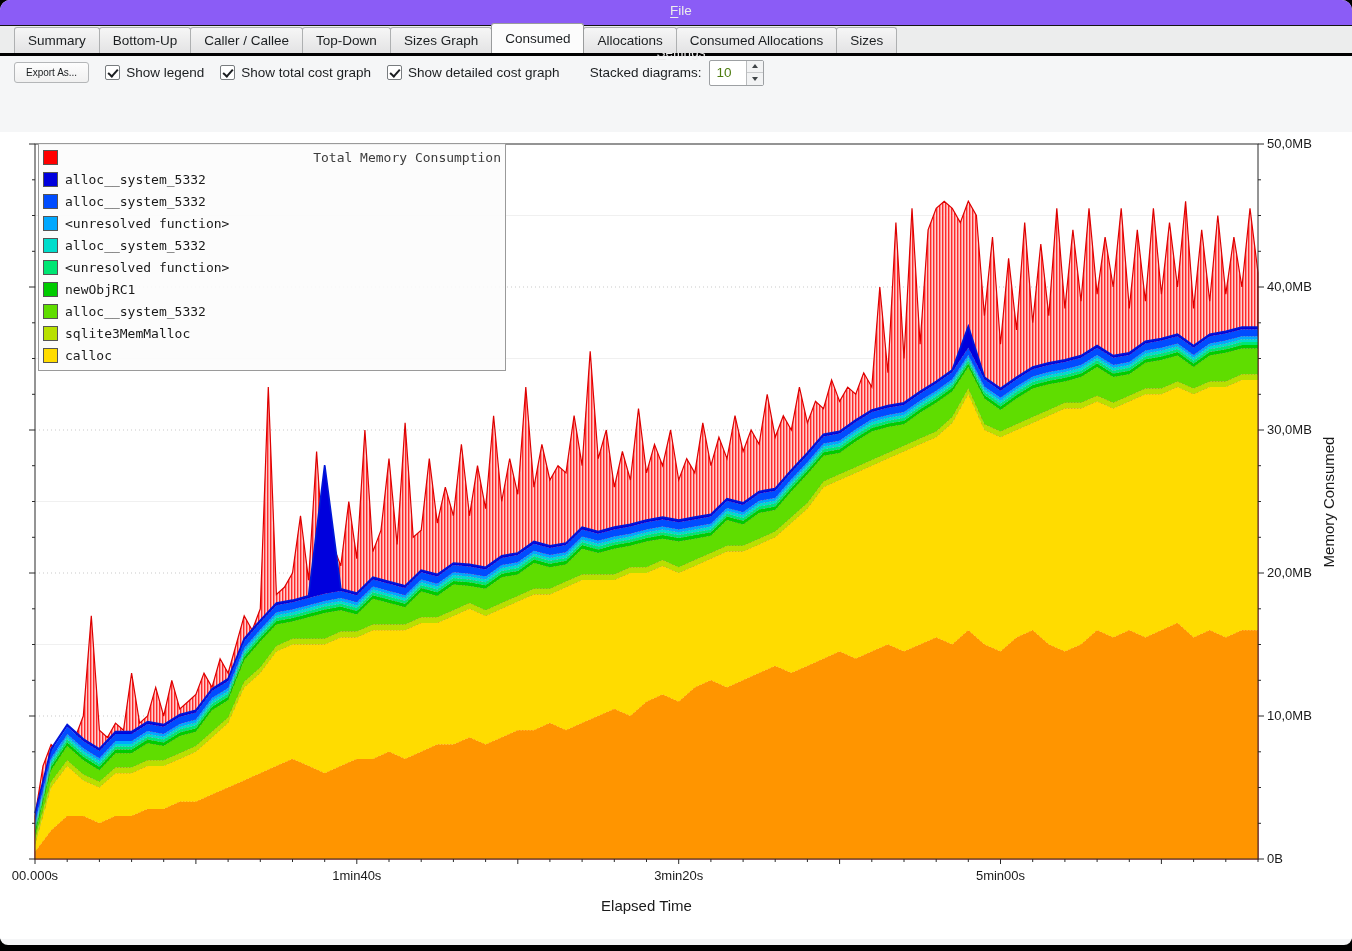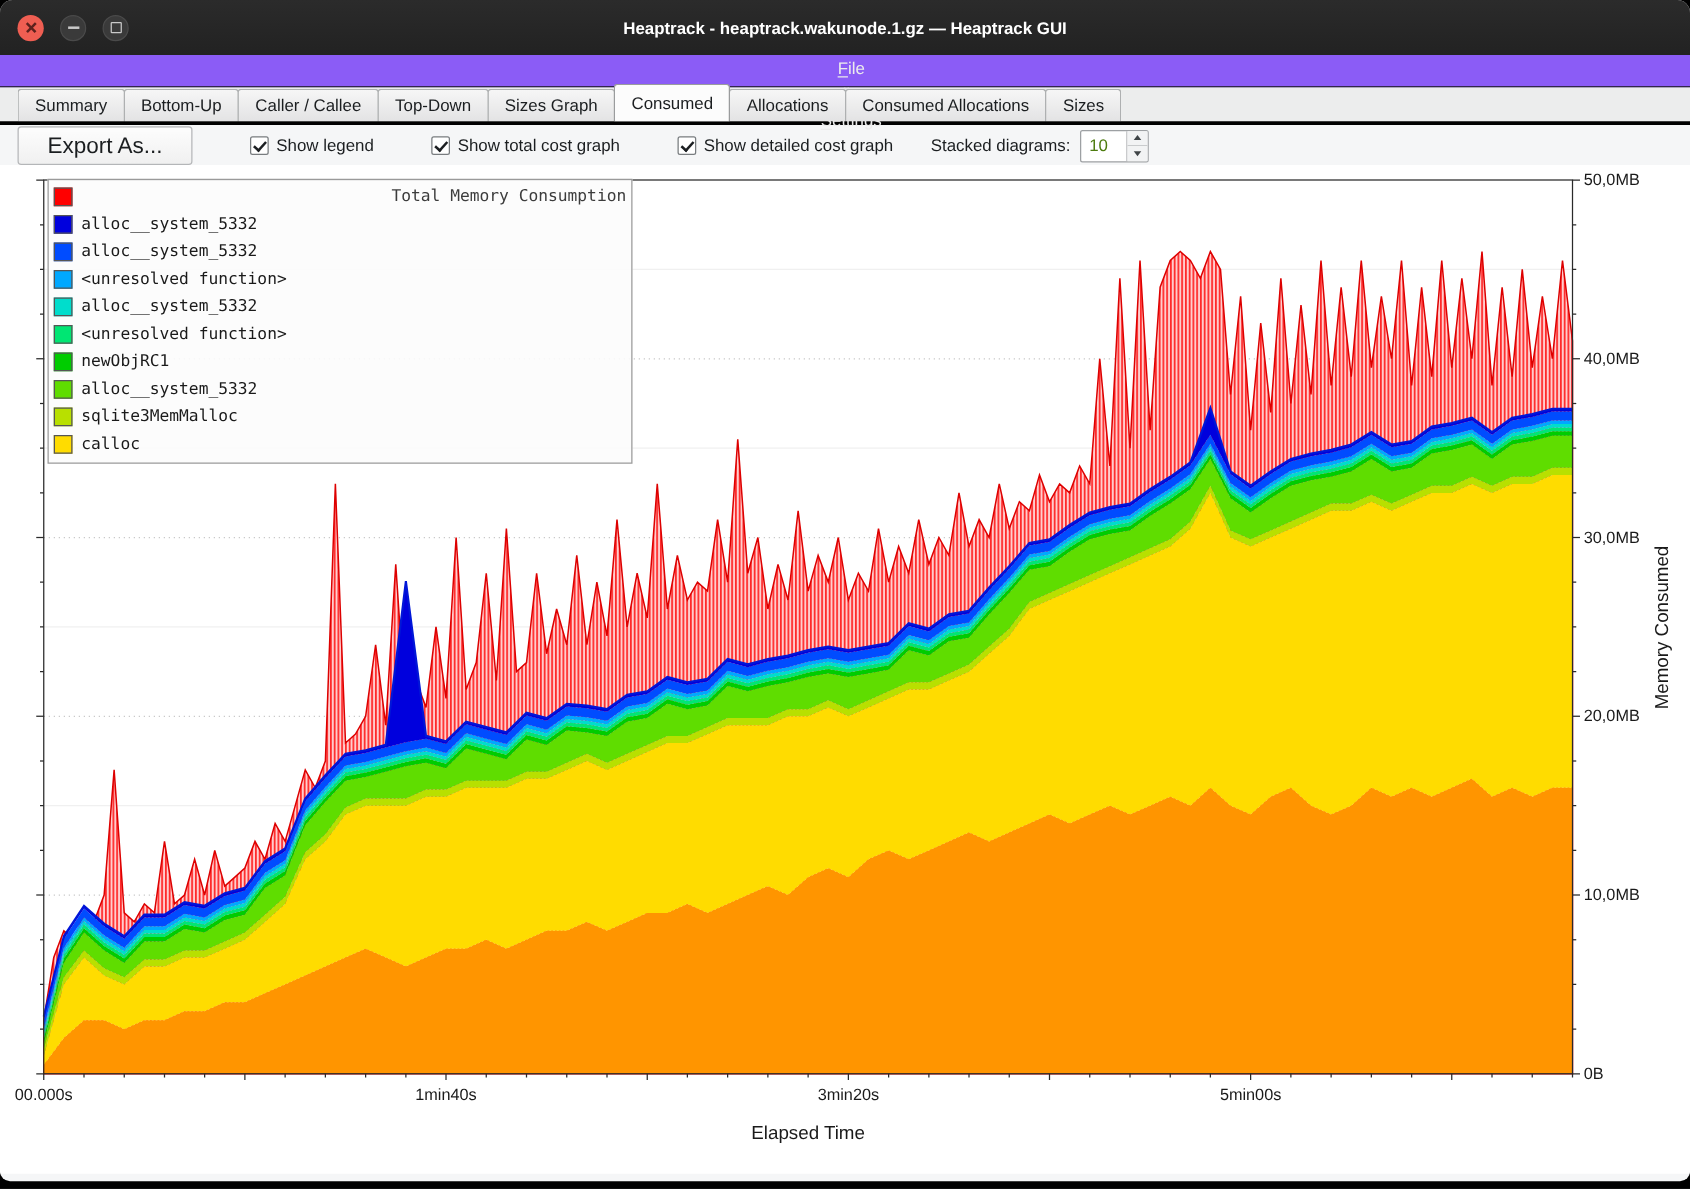--- a/index.html
+++ b/index.html
@@ -18,22 +18,22 @@
   
   .menubar{height:25px;background:#8b5cf6;display:flex;align-items:center;padding-left:10px;border-bottom:1px solid #141414;flex-direction:column;}
   .menu-item{color:#ececec;font-size:13.5px;padding:3px 9px;border-radius:3px;cursor:pointer;}
   .accel{text-decoration:underline;text-underline-offset:2px;}
   
   .tabbar{height:30px;background:#eceded;border-bottom:3px solid #000000;display:flex;align-items:flex-end;padding-left:14px;box-sizing:border-box;}
   .tab{height:26px;line-height:26px;padding:0 13px;font-size:13.5px;color:#1b1e20;background:linear-gradient(#f6f6f6,#e3e3e4);border:1px solid #aeb0b1;border-bottom:none;border-radius:3px 3px 0 0;margin-right:-1px;cursor:pointer;box-sizing:border-box;}
   .tab.active{height:30px;line-height:29px;background:#fcfcfc;position:relative;z-index:2;border-color:#9a9c9d;}
   
   .toolbar{height:33px;background:#f5f6f7;display:flex;align-items:center;padding-left:14px;gap:16px;}
-  .btn{font-size:18px;color:#1b1e20;background:linear-gradient(#fdfdfd,#f0f0f0);border:1px solid #b4b6b8;border-radius:3px;padding:4px 23px;cursor:pointer;}
-  .cb{display:flex;align-items:center;gap:6px;cursor:pointer;margin-left:30px;}
+  .btn{font-size:10px;color:#1b1e20;background:linear-gradient(#fdfdfd,#f0f0f0);border:1px solid #b4b6b8;border-radius:3px;padding:4px 11px;cursor:pointer;}
+  .cb{display:flex;align-items:center;gap:6px;cursor:pointer;}
   .cb .box{width:15px;height:15px;background:#fff;border:1px solid #787c7f;border-radius:2px;position:relative;box-sizing:border-box;}
   .cb .tick{position:absolute;left:4px;top:1px;width:4px;height:8px;border-right:2px solid #1c1f22;border-bottom:2px solid #1c1f22;transform:rotate(42deg);}
   .cb .lbl{font-size:13.5px;color:#1b1e20;}
   .spin-label{font-size:13.5px;color:#1b1e20;margin-left:14px;}
   .spin{display:flex;height:24px;border:1px solid #9da0a3;border-radius:2px;background:#fff;margin-left:-8px;}
   .spin-val{width:30px;display:flex;align-items:center;justify-content:flex-start;padding-left:6px;font-size:13.5px;color:#4d7c0f;}
   .spin-btns{display:flex;flex-direction:column;border-left:1px solid #b9bbbd;width:16px;}
   .spin-up,.spin-down{flex:1;display:flex;align-items:center;justify-content:center;background:#f2f3f4;cursor:pointer;}
   .spin-up{border-bottom:1px solid #c9cbcd;}
   .tri-up{width:0;height:0;border-left:3.5px solid transparent;border-right:3.5px solid transparent;border-bottom:4.5px solid #3f4447;}
@@ -45,35 +45,20 @@
   .lg-row{display:flex;align-items:center;height:22px;gap:7px;}
   .lg-swatch{width:15px;height:15px;border:1px solid #555;box-sizing:border-box;flex:0 0 auto;}
   .lg-label{font-size:13px;color:#1a1a1a;white-space:nowrap;}
   .lg-title .lg-label{flex:1;text-align:right;color:#3c3c3c;}
 </style>
 </head>
 <body>
 
 <div class="window">
 
-  <div class="titlebar">
-    <div class="winbtns">
-      <div class="wbtn close">
-          <span class="bar"></span>
-          <span class="bar bar2"></span>
-        </div>
-      <div class="wbtn min">
-          <span class="bar"></span>
-        </div>
-      <div class="wbtn max">
-          <span class="sq"></span>
-        </div>
-    </div>
-    <div class="title-text">Heaptrack - heaptrack.wakunode.1.gz — Heaptrack GUI</div>
-  </div>
 
   <div class="menubar">
     <div class="menu-item"><span></span><span class="accel">F</span><span>ile</span></div>
     <div class="menu-item"><span>F</span><span class="accel">i</span><span>lter</span></div>
     <div class="menu-item"><span></span><span class="accel">S</span><span>ettings</span></div>
   </div>
 
   <div class="tabbar" id="tabbar">
       <div class="tab">Summary</div>
       <div class="tab">Bottom-Up</div>

